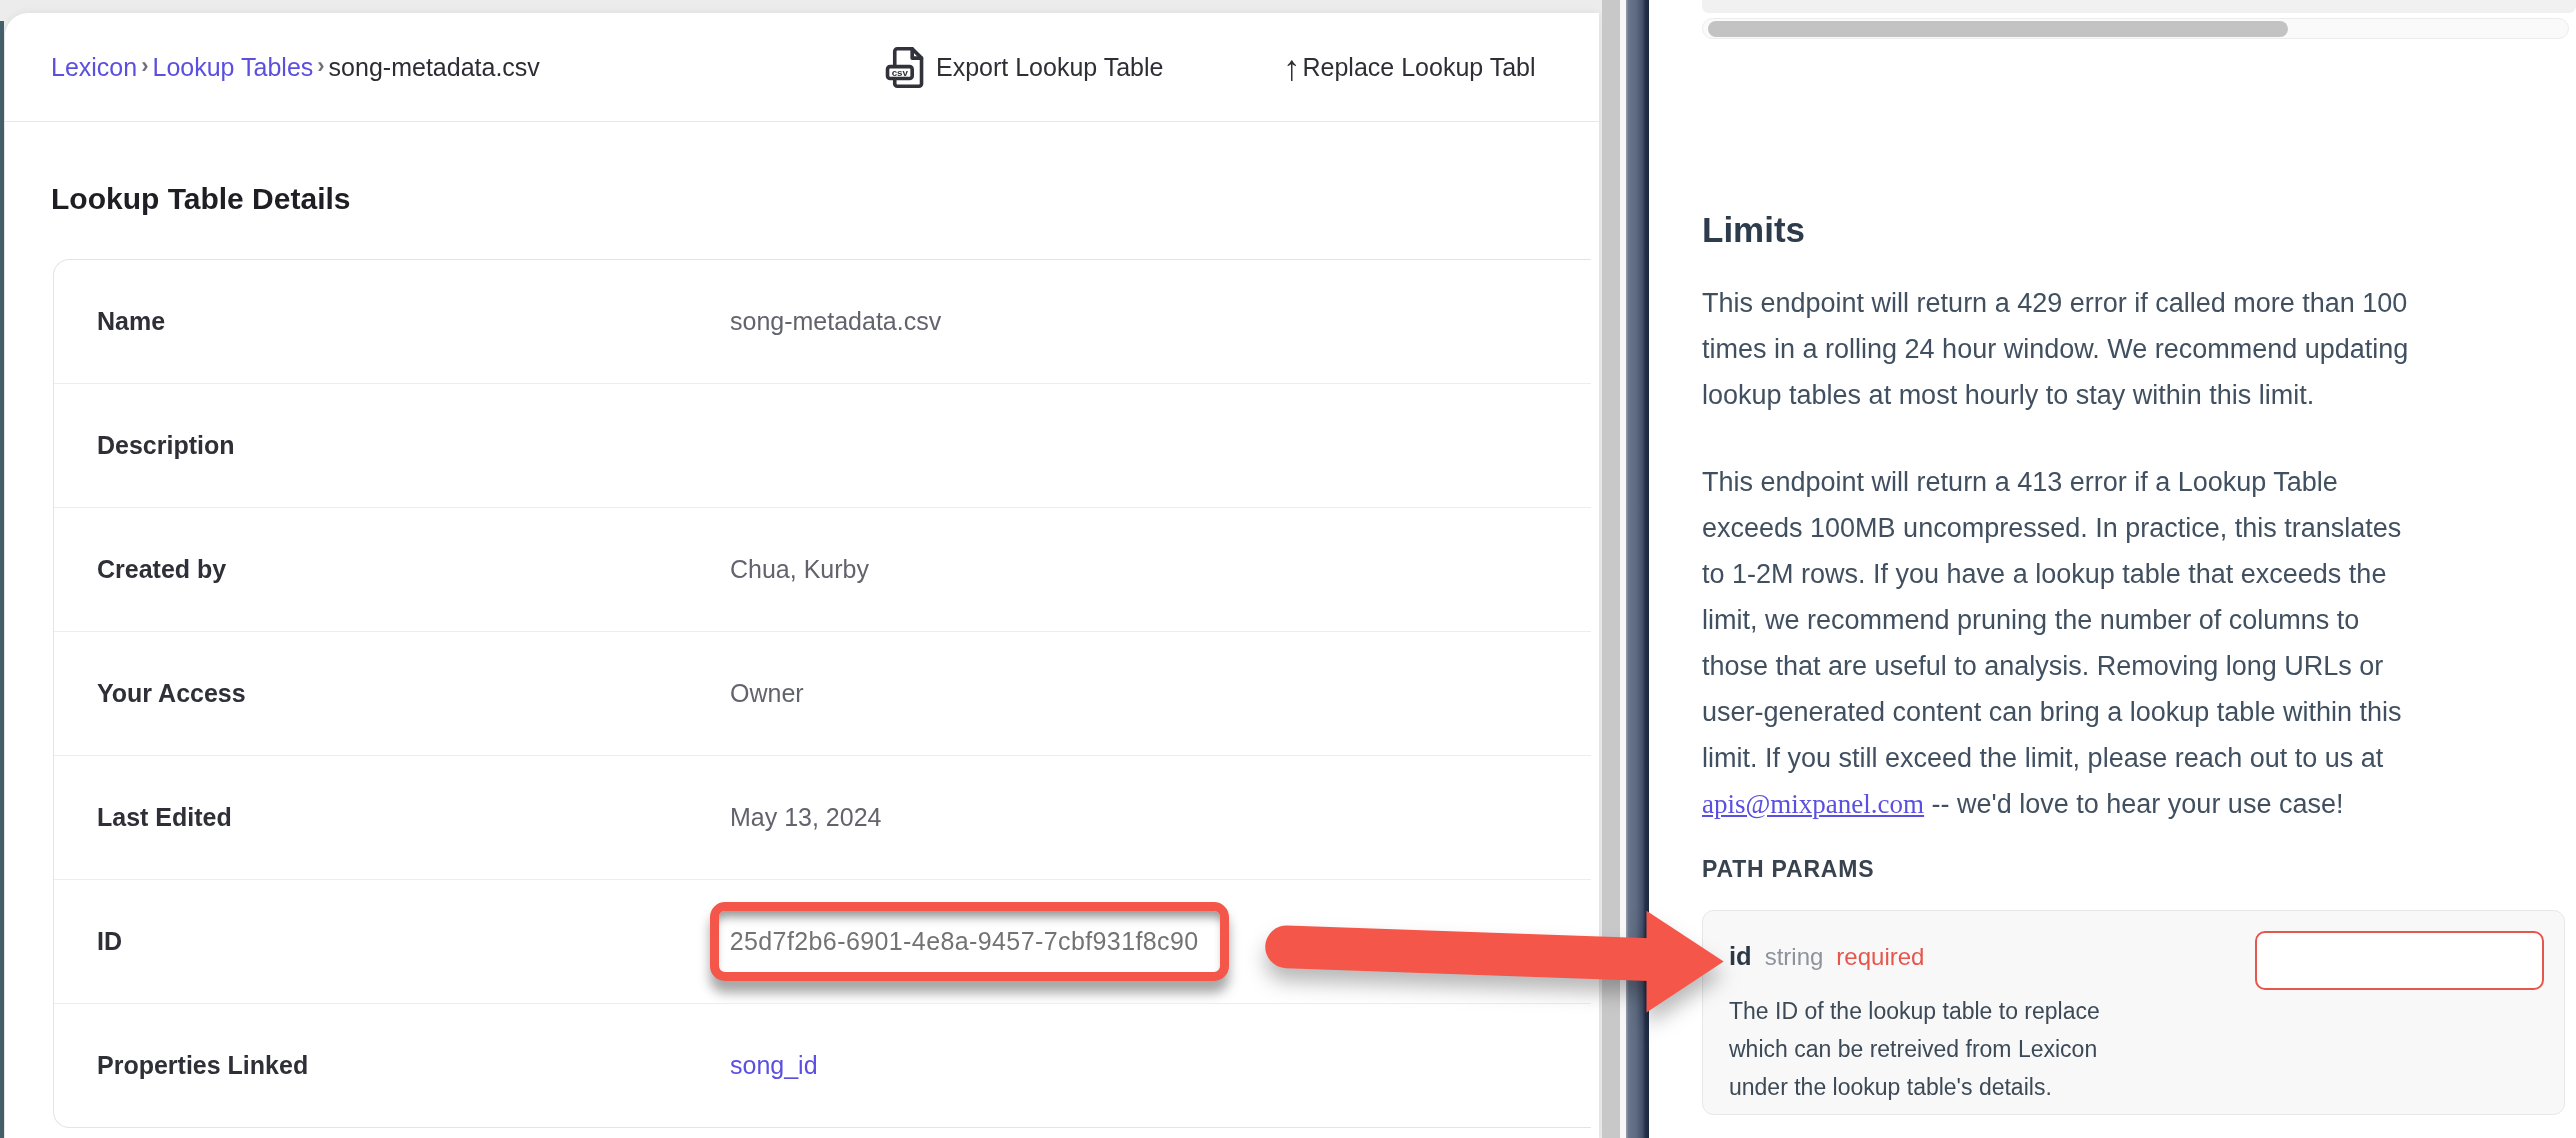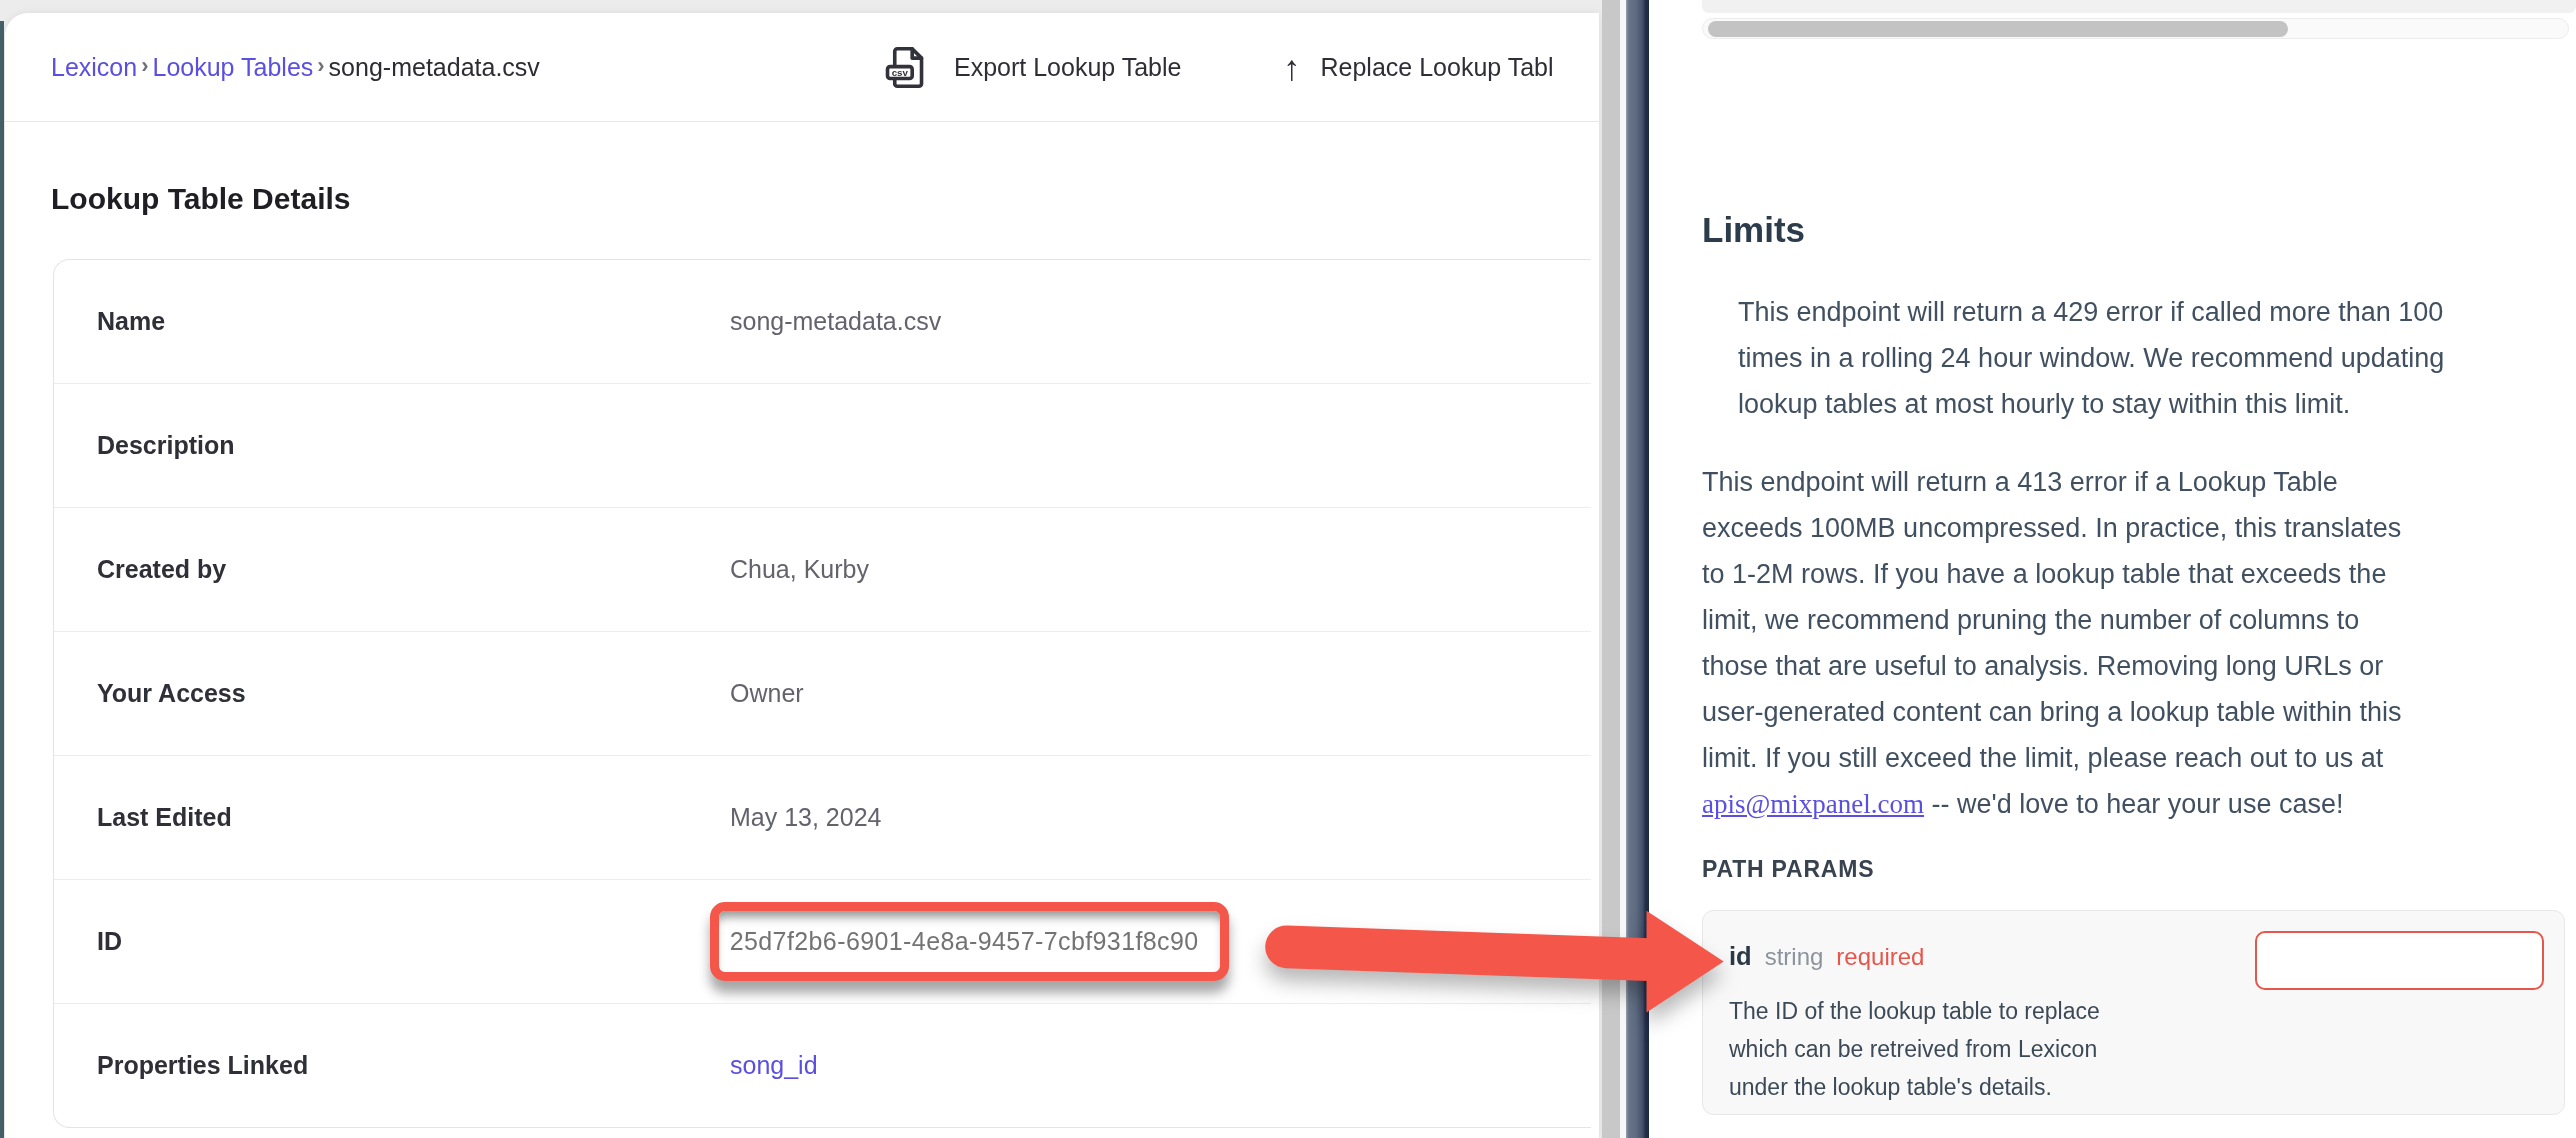--- a/index.html
+++ b/index.html
@@ -8,21 +8,21 @@
   
   .teal-sliver{position:absolute;left:0;top:21.4px;width:4.1px;height:1117px;background:#456069;}
   .left-panel{position:absolute;left:5px;top:13px;width:1594px;height:1125px;background:#ffffff;
     border-radius:23px 0 0 0;box-shadow:0 0 8.2px rgba(0,0,0,0.07);overflow:hidden;}
   .panel-header{position:absolute;left:0;top:0;width:100%;height:108px;border-bottom:1.6px solid #e8e8e8;}
   .breadcrumb{position:absolute;left:46px;top:0;height:108px;display:flex;align-items:center;gap:4px;
     font-size:25px;color:#2c2c34;}
   .crumb-link{color:#5a4fe0;text-decoration:none;cursor:pointer;}
   .crumb-sep{color:#6f6f76;font-size:22px;font-weight:700;transform:translateY(-0.8px);}
   .crumb-current{color:#2c2c34;}
-  .tool-btn{position:absolute;top:0;height:108px;display:flex;align-items:center;gap:20px;
+  .tool-btn{position:absolute;top:0;height:108px;display:flex;align-items:center;gap:2px;
     font-size:25px;font-weight:500;color:#2e2e36;cursor:pointer;white-space:nowrap;}
   .tool-btn.export{left:876px;}
   .tool-btn.replace{left:1278px;}
   .up-glyph{font-size:35px;font-weight:400;color:#2e2e36;line-height:1;}
 
   .page-title{position:absolute;left:46px;top:169px;font-size:30px;font-weight:700;color:#1e1e24;}
 
   .details-card{position:absolute;left:48px;top:246px;width:1538px;height:869px;background:#fff;
     border:1.6px solid #e4e4e4;border-right:none;border-radius:16.4px 0 0 16.4px;
     display:flex;flex-direction:column;box-sizing:border-box;}
@@ -48,21 +48,21 @@
   .right-panel{position:absolute;left:1649px;top:0;width:927px;height:1139px;background:#ffffff;}
   .top-strip{position:absolute;left:53px;top:0;width:874px;height:13px;background:#f1f1f1;border-radius:0 0 6.6px 6.6px;}
   .hscroll-track{position:absolute;left:53px;top:18px;width:867px;height:21.4px;background:#fafafa;
     border:0.8px solid #ececec;border-radius:11.5px;box-sizing:border-box;}
   .hscroll-thumb{position:absolute;left:5px;top:1.6px;width:580px;height:16.4px;background:#c3c3c3;border-radius:8.2px;cursor:pointer;}
 
   .doc-text{position:absolute;left:53px;color:#415060;font-size:27px;}
   .doc-intro{top:105px;line-height:36px;}
   .doc-h2{top:210px;font-size:35px;font-weight:600;color:#2d3c4c;}
   .doc-para{line-height:46px;}
-  .doc-para1{top:289px;margin-left:36px;}
+  .doc-para1{top:280px;}
   .doc-para2{top:459px;}
   .doc-link{color:#5a4fe0;text-decoration:underline;cursor:pointer;font-family:Liberation Serif, serif;}
   .path-params{top:856px;font-size:23px;font-weight:700;color:#39434f;letter-spacing:0.8px;}
 
   .param-card{position:absolute;left:53px;top:910px;width:863px;height:205px;background:#f8f8f8;
     border:1.6px solid #e7e7e7;border-radius:11.5px;box-sizing:border-box;}
   .param-head{position:absolute;left:26px;top:31px;display:flex;align-items:baseline;gap:13px;}
   .param-name{font-size:25.5px;font-weight:700;color:#2b3846;}
   .param-type{font-size:24px;color:#8c939c;}
   .param-required{font-size:24px;color:#e5564c;}

